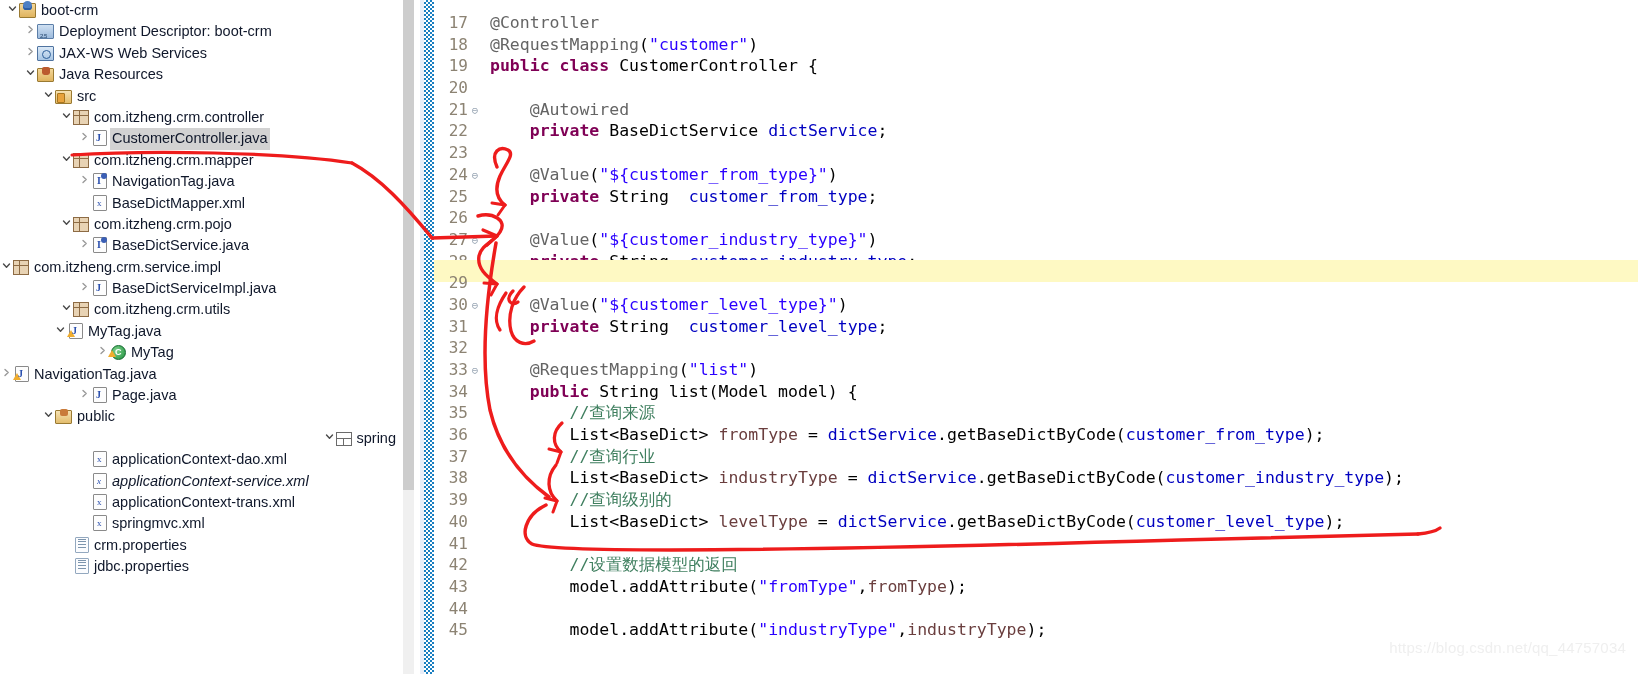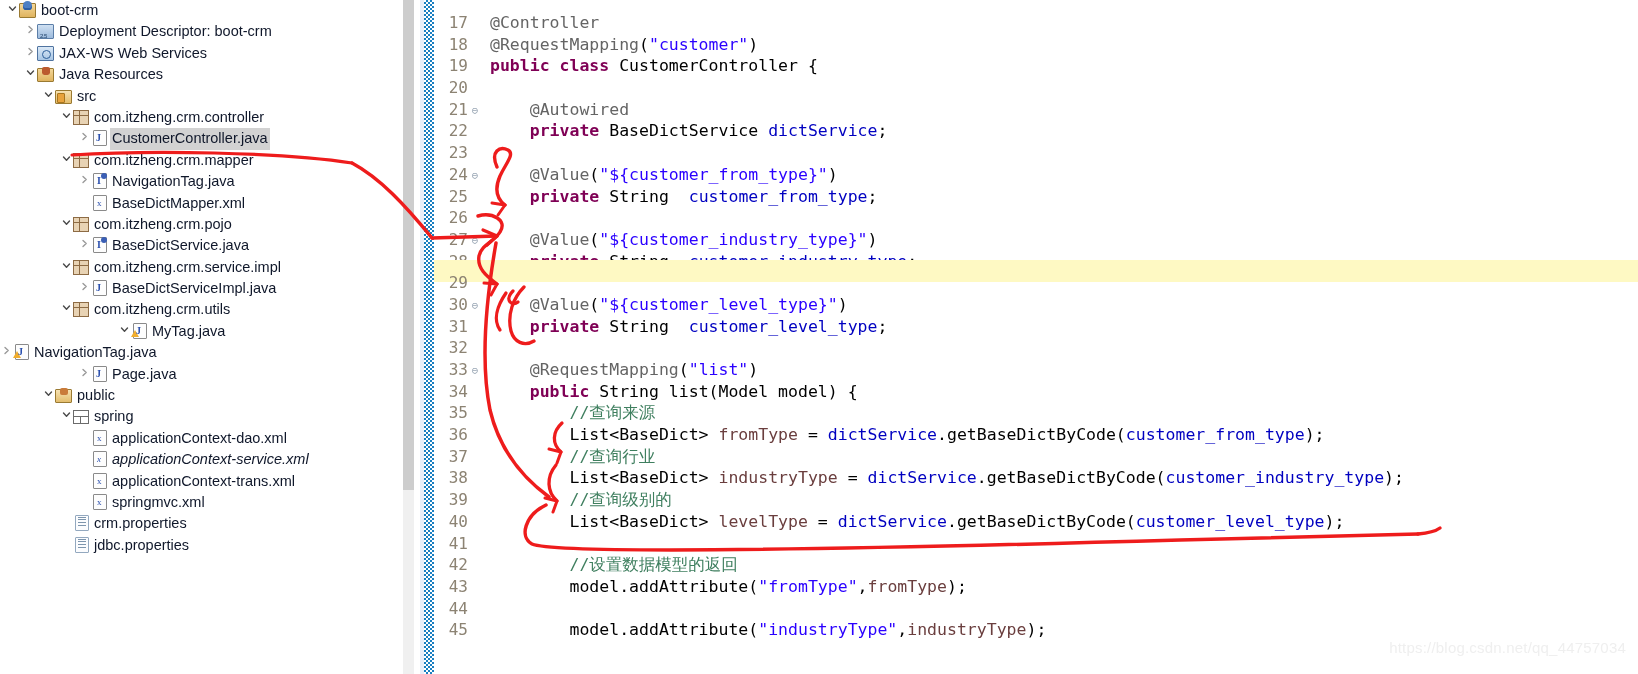--- a/index.html
+++ b/index.html
@@ -270,42 +270,45 @@
       <div class="tree-row" style="padding-left: 78px;"><span class="tw"><span class="chev"><svg width="9" height="9" viewBox="0 0 9 9">
               <path d="M3 1.5 L6.2 4.5 L3 7.5" fill="none" stroke="#9a9a9a" stroke-width="1.4" stroke-linecap="round" stroke-linejoin="round"></path>
             </svg></span></span><span class="ico ic-iface"></span><span class="lbl">NavigationTag.java</span></div>
       <div class="tree-row" style="padding-left: 78px;"><span class="tw empty"></span><span class="ico ic-xml"></span><span class="lbl">BaseDictMapper.xml</span></div>
       <div class="tree-row" style="padding-left: 60px;"><span class="tw"><span class="chev"><svg width="9" height="9" viewBox="0 0 9 9">
               <path d="M1.5 3 L4.5 6.2 L7.5 3" fill="none" stroke="#4a4a4a" stroke-width="1.4" stroke-linecap="round" stroke-linejoin="round"></path>
             </svg></span></span><span class="ico ic-package"></span><span class="lbl">com.itzheng.crm.pojo</span></div>
       <div class="tree-row" style="padding-left: 78px;"><span class="tw"><span class="chev"><svg width="9" height="9" viewBox="0 0 9 9">
               <path d="M3 1.5 L6.2 4.5 L3 7.5" fill="none" stroke="#9a9a9a" stroke-width="1.4" stroke-linecap="round" stroke-linejoin="round"></path>
             </svg></span></span><span class="ico ic-iface"></span><span class="lbl">BaseDictService.java</span></div>
-      <div class="tree-row" style="padding-left: 60px;"><span class="tw"><span class="chev"><svg width="9" height="9" viewBox="0 0 9 9">
+      <div class="tree-row" style=""><span class="tw"><span class="chev"><svg width="9" height="9" viewBox="0 0 9 9">
               <path d="M1.5 3 L4.5 6.2 L7.5 3" fill="none" stroke="#4a4a4a" stroke-width="1.4" stroke-linecap="round" stroke-linejoin="round"></path>
             </svg></span></span><span class="ico ic-package"></span><span class="lbl">com.itzheng.crm.service.impl</span></div>
       <div class="tree-row" style="padding-left: 78px;"><span class="tw"><span class="chev"><svg width="9" height="9" viewBox="0 0 9 9">
               <path d="M3 1.5 L6.2 4.5 L3 7.5" fill="none" stroke="#9a9a9a" stroke-width="1.4" stroke-linecap="round" stroke-linejoin="round"></path>
             </svg></span></span><span class="ico ic-java"></span><span class="lbl">BaseDictServiceImpl.java</span></div>
       <div class="tree-row" style="padding-left: 60px;"><span class="tw"><span class="chev"><svg width="9" height="9" viewBox="0 0 9 9">
               <path d="M1.5 3 L4.5 6.2 L7.5 3" fill="none" stroke="#4a4a4a" stroke-width="1.4" stroke-linecap="round" stroke-linejoin="round"></path>
             </svg></span></span><span class="ico ic-package"></span><span class="lbl">com.itzheng.crm.utils</span></div>
-      <div class="tree-row" style="padding-left: 118px;"><span class="tw"><span class="chev"><svg width="9" height="9" viewBox="0 0 9 9">
+      <div class="tree-row" style="padding-left: 54px;"><span class="tw"><span class="chev"><svg width="9" height="9" viewBox="0 0 9 9">
               <path d="M1.5 3 L4.5 6.2 L7.5 3" fill="none" stroke="#4a4a4a" stroke-width="1.4" stroke-linecap="round" stroke-linejoin="round"></path>
             </svg></span></span><span class="ico ic-javaw"></span><span class="lbl">MyTag.java</span></div>
+      <div class="tree-row" style="padding-left: 96px;"><span class="tw"><span class="chev"><svg width="9" height="9" viewBox="0 0 9 9">
+              <path d="M3 1.5 L6.2 4.5 L3 7.5" fill="none" stroke="#9a9a9a" stroke-width="1.4" stroke-linecap="round" stroke-linejoin="round"></path>
+            </svg></span></span><span class="ico ic-class"></span><span class="lbl">MyTag</span></div>
       <div class="tree-row" style=""><span class="tw"><span class="chev"><svg width="9" height="9" viewBox="0 0 9 9">
               <path d="M3 1.5 L6.2 4.5 L3 7.5" fill="none" stroke="#9a9a9a" stroke-width="1.4" stroke-linecap="round" stroke-linejoin="round"></path>
             </svg></span></span><span class="ico ic-javaw"></span><span class="lbl">NavigationTag.java</span></div>
       <div class="tree-row" style="padding-left: 78px;"><span class="tw"><span class="chev"><svg width="9" height="9" viewBox="0 0 9 9">
               <path d="M3 1.5 L6.2 4.5 L3 7.5" fill="none" stroke="#9a9a9a" stroke-width="1.4" stroke-linecap="round" stroke-linejoin="round"></path>
             </svg></span></span><span class="ico ic-java"></span><span class="lbl">Page.java</span></div>
       <div class="tree-row" style="padding-left: 42px;"><span class="tw"><span class="chev"><svg width="9" height="9" viewBox="0 0 9 9">
               <path d="M1.5 3 L4.5 6.2 L7.5 3" fill="none" stroke="#4a4a4a" stroke-width="1.4" stroke-linecap="round" stroke-linejoin="round"></path>
             </svg></span></span><span class="ico ic-configfolder"></span><span class="lbl">public</span></div>
-      <div class="tree-row" style="padding-left: 60px;"><span class="tw"><span class="chev"><svg width="9" height="9" viewBox="0 0 9 9">
+      <div class="tree-row" style="padding-left: 60px; text-align: right;"><span class="tw"><span class="chev"><svg width="9" height="9" viewBox="0 0 9 9">
               <path d="M1.5 3 L4.5 6.2 L7.5 3" fill="none" stroke="#4a4a4a" stroke-width="1.4" stroke-linecap="round" stroke-linejoin="round"></path>
             </svg></span></span><span class="ico ic-springfolder"></span><span class="lbl">spring</span></div>
       <div class="tree-row" style="padding-left: 78px;"><span class="tw empty"></span><span class="ico ic-xml"></span><span class="lbl">applicationContext-dao.xml</span></div>
       <div class="tree-row" style="padding-left: 78px; font-style: italic;"><span class="tw empty"></span><span class="ico ic-xml"></span><span class="lbl">applicationContext-service.xml</span></div>
       <div class="tree-row" style="padding-left: 78px;"><span class="tw empty"></span><span class="ico ic-xml"></span><span class="lbl">applicationContext-trans.xml</span></div>
       <div class="tree-row" style="padding-left: 78px;"><span class="tw empty"></span><span class="ico ic-xml"></span><span class="lbl">springmvc.xml</span></div>
       <div class="tree-row" style="padding-left: 60px;"><span class="tw empty"></span><span class="ico ic-prop"></span><span class="lbl">crm.properties</span></div>
       <div class="tree-row" style="padding-left: 60px;"><span class="tw empty"></span><span class="ico ic-prop"></span><span class="lbl">jdbc.properties</span></div>
     </div>
 

